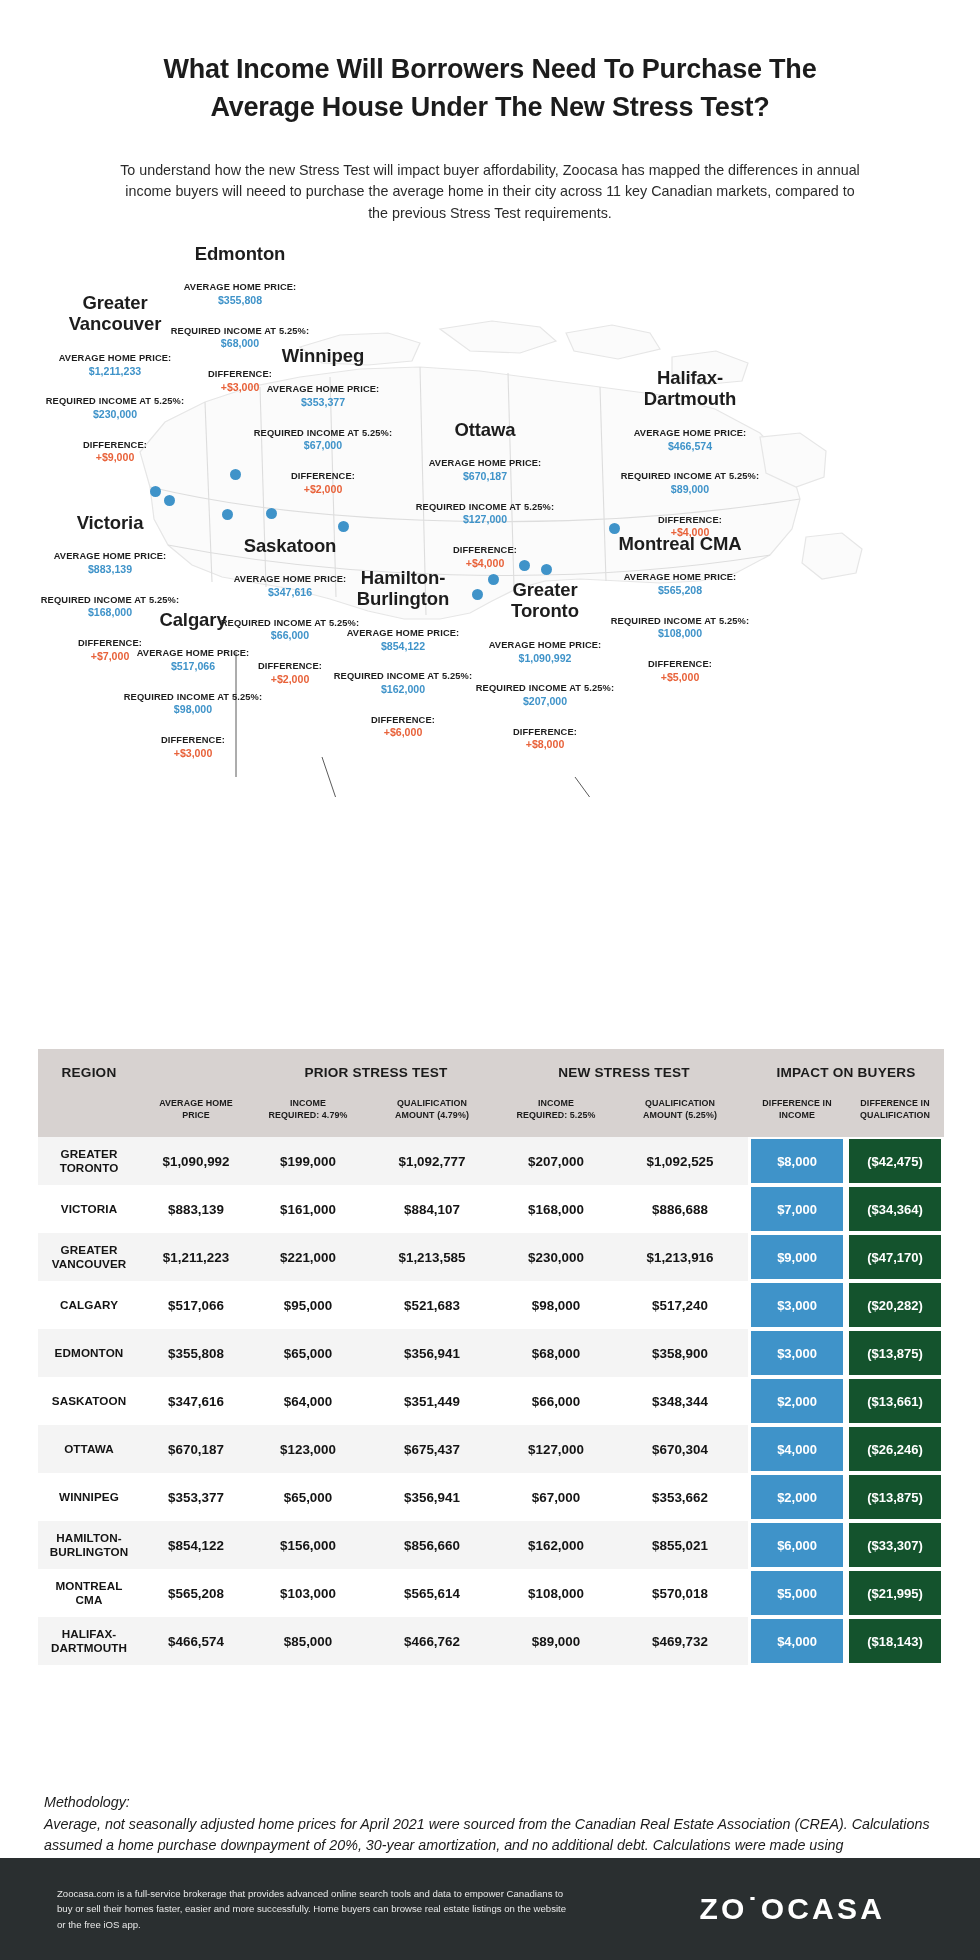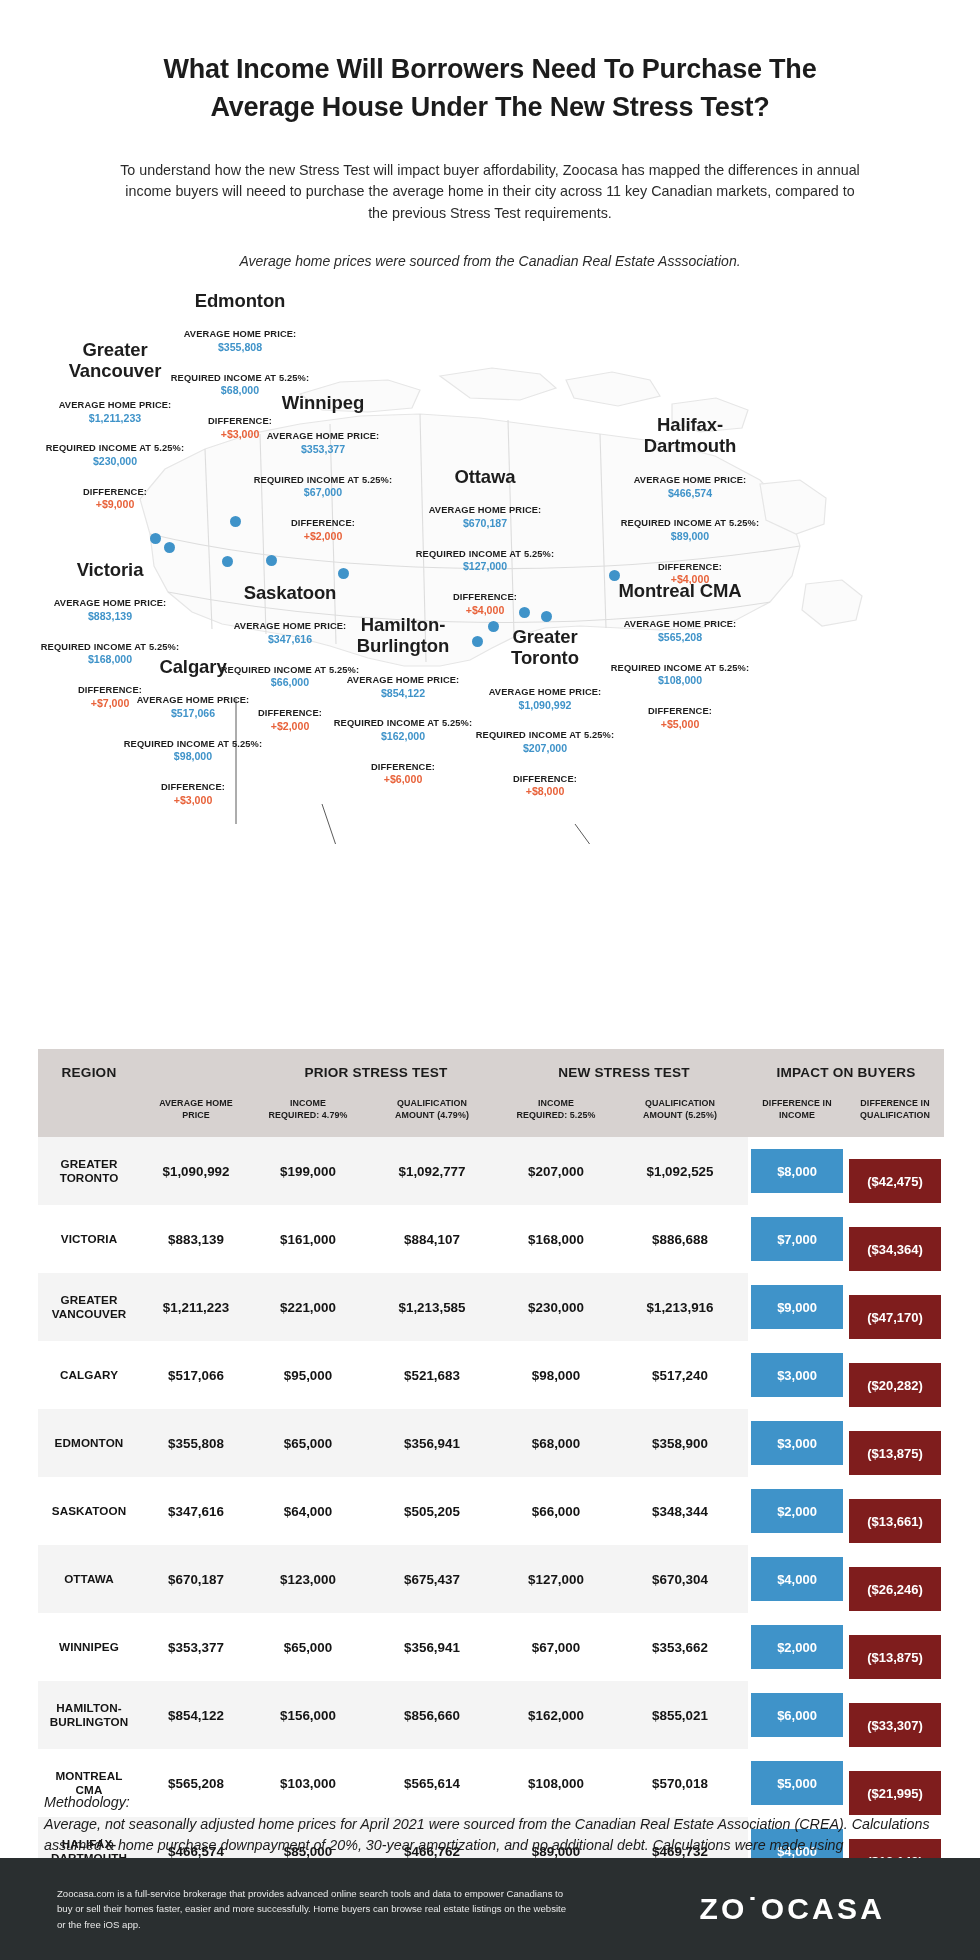--- a/index.html
+++ b/index.html
@@ -154,21 +154,21 @@
   .badge {
     display: flex;
     align-items: center;
     justify-content: center;
     height: 44px;
     color: #ffffff;
     font-size: 13px;
     font-weight: bold;
   }
   .badge.blue { background: #3f93c9; }
-  .badge.orange { background: #7f1d1d; margin-top: 20px; }
+  .badge.orange { background: #14532d; }
 
   
   .methodology {
     position: absolute;
     left: 44px;
     top: 1792px;
     width: 900px;
     font-size: 14.3px;
     line-height: 1.52;
     font-style: italic;
@@ -203,21 +203,20 @@
     letter-spacing: 3.2px;
   }
 </style>
 </head>
 <body>
 
 <div class="page">
 
   <div class="title">What Income Will Borrowers Need To Purchase The Average House Under The New Stress Test?</div>
   <div class="intro">To understand how the new Stress Test will impact buyer affordability, Zoocasa has mapped the differences in annual income buyers will neeed to purchase the average home in their city across 11 key Canadian markets, compared to the previous Stress Test requirements.</div>
-  <div class="source-note">Average home prices were sourced from the Canadian Real Estate Asssociation.</div>
 
   <div class="map-area">
     <svg class="map-svg" viewBox="0 0 980 560">
       <g fill="#fbfbfb" stroke="#e6e6e6" stroke-width="1.2">
         <path d="M150,250 L140,215 L165,185 L205,165 L250,150 L300,140 L360,132 L420,130 L480,134 L540,142
                  L600,150 L660,158 L715,172 L760,196 L790,228 L800,262 L792,292 L770,318 L736,336 L700,344
                  L660,346 L620,344 L580,342 L545,344 L516,352 L492,364 L470,376 L440,382 L404,382 L368,374
                  L330,362 L292,352 L256,346 L222,340 L192,328 L168,308 L154,282 Z"></path>
         <path d="M300,110 L340,98 L388,96 L420,106 L412,124 L368,128 L322,126 Z"></path>
         <path d="M440,92 L492,84 L540,90 L556,104 L520,116 L470,114 Z"></path>
@@ -550,21 +549,21 @@
               <div class="badge blue">$3,000</div>
             </td>
           <td class="badge-cell">
               <div class="badge orange">($13,875)</div>
             </td>
         </tr>
         <tr>
           <td class="region" style="white-space:pre-line;">SASKATOON</td>
           <td>$347,616</td>
           <td>$64,000</td>
-          <td>$505,205</td>
+          <td>$351,449</td>
           <td>$66,000</td>
           <td>$348,344</td>
           <td class="badge-cell">
               <div class="badge blue">$2,000</div>
             </td>
           <td class="badge-cell">
               <div class="badge orange">($13,661)</div>
             </td>
         </tr>
         <tr class="alt">

